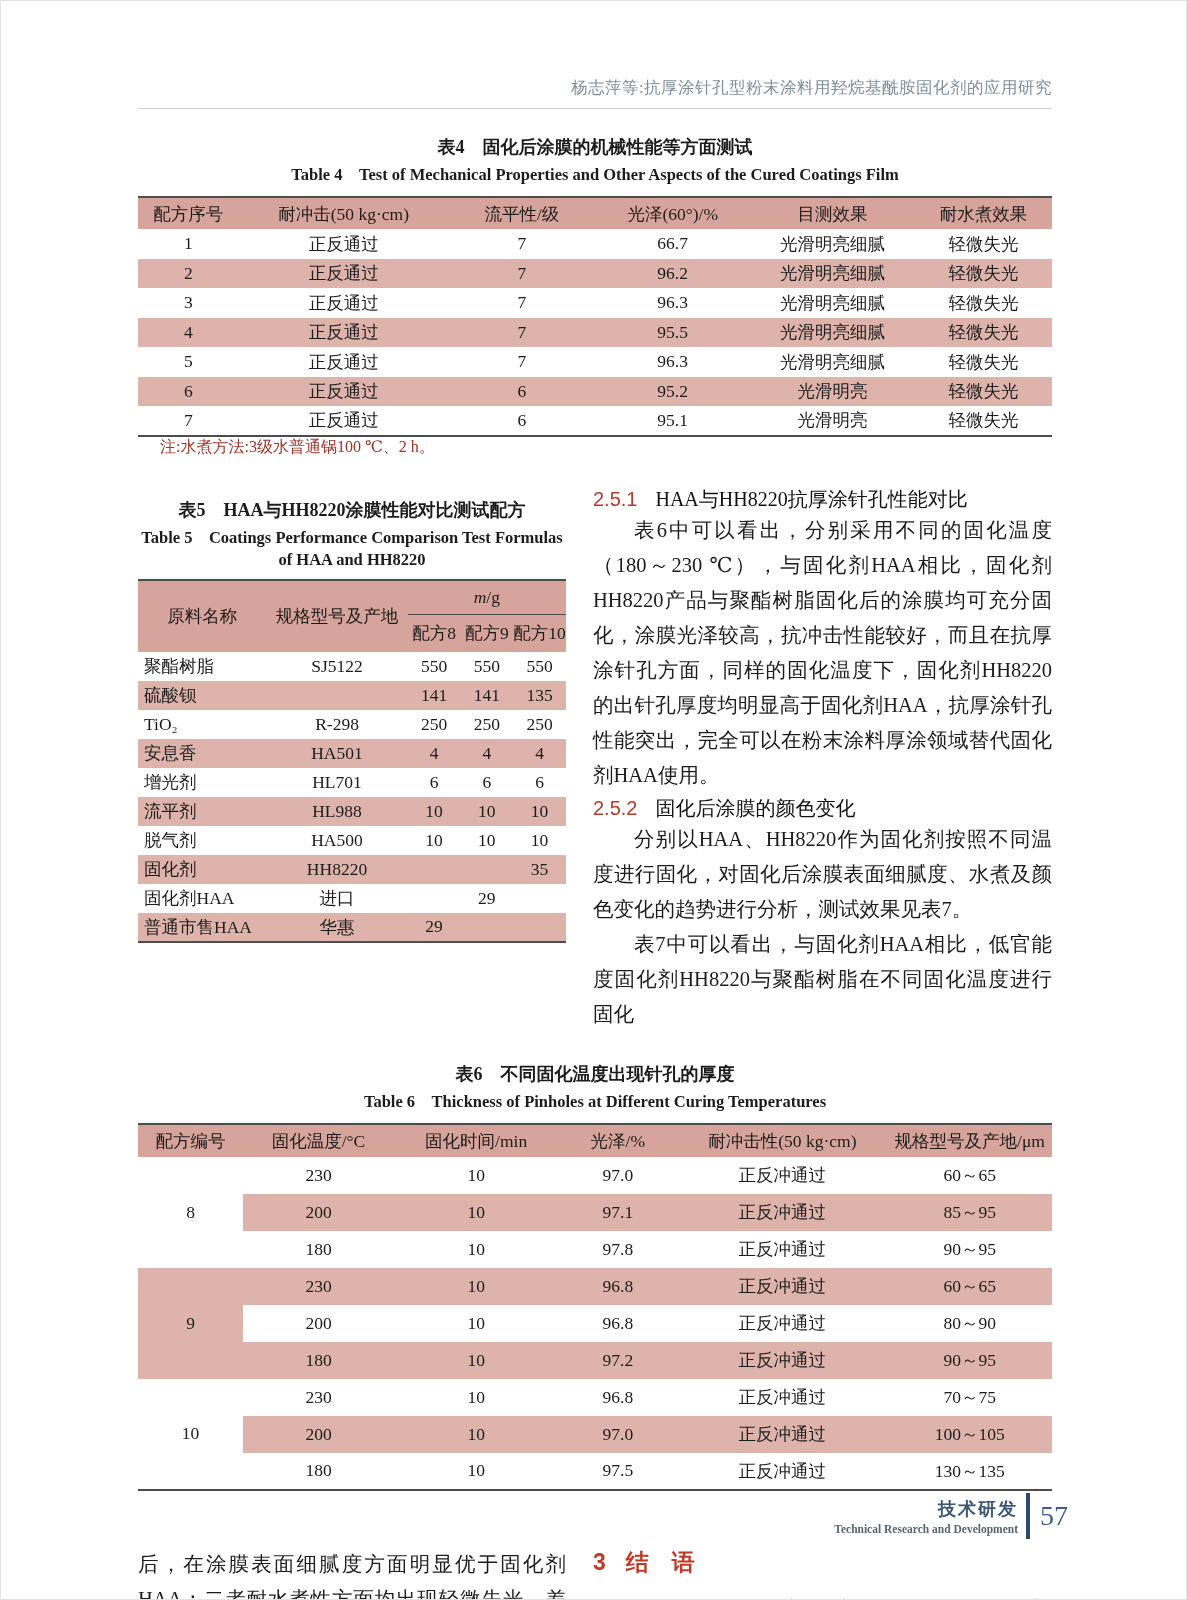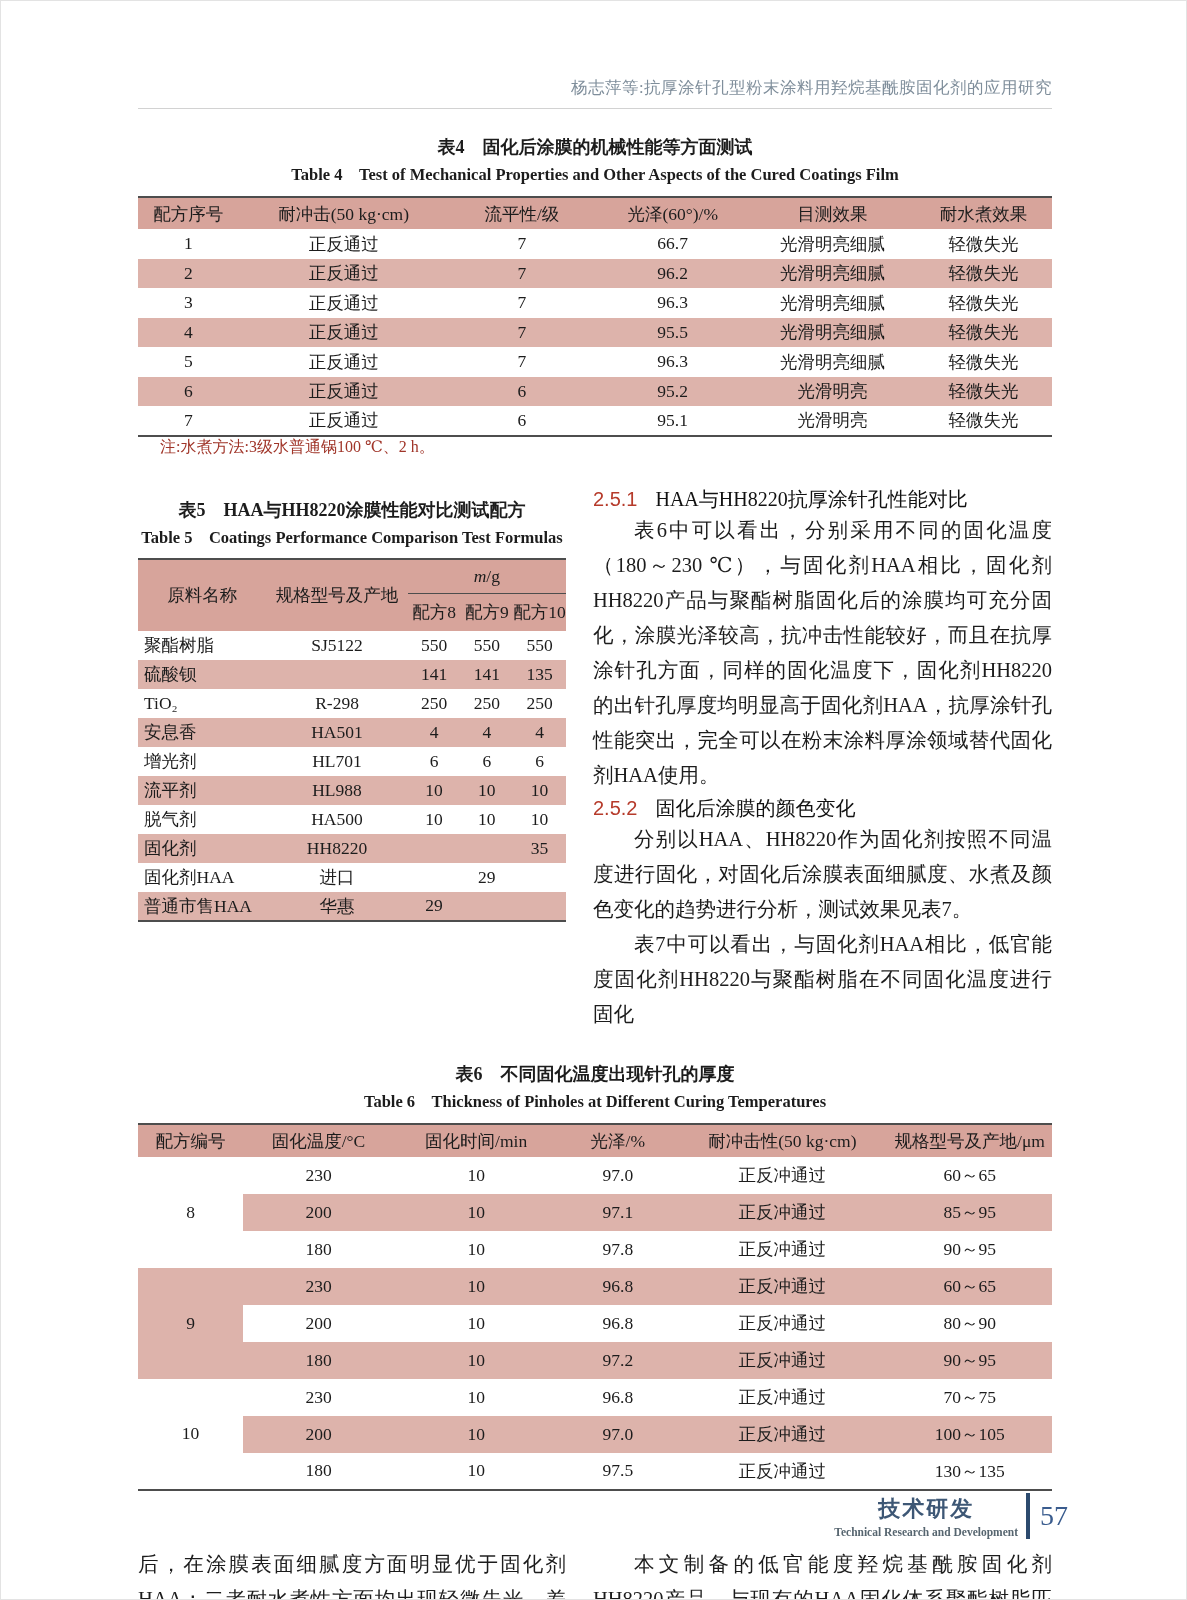--- a/index.html
+++ b/index.html
@@ -75,21 +75,21 @@
   .cols-bottom { display:flex; margin-top:56px; }
 
   .concl-head { font-size:23px; font-weight:bold; color:#c03a28;
     font-family:"Liberation Sans","DejaVu Sans",sans-serif; margin-bottom:14px; }
   .concl-head .gap { display:inline-block; width:20px; }
 
   
   .footer { position:absolute; top:1492px; right:118px;
             display:flex; align-items:center; }
   .footer-labels { text-align:right; }
-  .footer-zh { font-size:22px; font-weight:bold; color:#3d5775; letter-spacing:2px;text-align:center; }
+  .footer-zh { font-size:18px; font-weight:bold; color:#3d5775; letter-spacing:2px; }
   .footer-en { font-size:11.5px; color:#56656f; font-weight:bold; margin-top:2px; }
   .footer-bar { width:4px; height:46px; background:#2c4a6e; margin:0 10px 0 8px; }
   .footer-page { font-size:28px; color:#3a5c8e; }
 </style>
 </head>
 <body>
 
 <div class="content">
 
   <div class="running-head">杨志萍等:抗厚涂针孔型粉末涂料用羟烷基酰胺固化剂的应用研究</div>
@@ -168,20 +168,21 @@
           </tr>
         </tbody>
     </table>
     <div class="note">注:水煮方法:3级水普通锅100 ℃、2 h。</div>
   </div>
 
   <div class="cols">
     <div class="col-left">
       <div class="tbl-title-zh" style="margin-top:14px;">表5　HAA与HH8220涂膜性能对比测试配方</div>
       <div class="tbl-title-en">Table 5　Coatings Performance Comparison Test Formulas</div>
+      <div class="tbl-title-en" style="margin-top:1px;">of HAA and HH8220</div>
       <table class="t5">
         <thead>
           <tr>
             <th class="c0 rs" rowspan="2">原料名称</th>
             <th class="c1 rs" rowspan="2">规格型号及产地</th>
             <th class="h-top" colspan="3"><span class="it">m</span><span>/g</span></th>
           </tr>
           <tr class="h-sub">
             <th class="cv">配方8</th>
             <th class="cv">配方9</th>
@@ -361,20 +362,23 @@
           </tr>
         </tbody>
     </table>
   </div>
 
   <div class="cols-bottom">
     <div class="col-left">
       <p class="body"><span>后，在涂膜表面细腻度方面明显优于固化剂HAA；二者耐水煮性方面均出现轻微失光，差异不大；而涂膜黄变趋势方面，</span></p>
     </div>
     <div class="col-right">
+      <div class="concl-head">
+        <span>3</span><span class="gap"></span><span>结　语</span>
+      </div>
       <p class="body indent">本文制备的低官能度羟烷基酰胺固化剂HH8220产品，与现有的HAA固化体系聚酯树脂匹配，在170～180 ℃固化温度下具有优良的抗厚涂针孔性能，出针孔厚度可以达到130～135 μm，其涂膜外观细</p>
     </div>
   </div>
 
 </div>
 
 <div class="footer">
   <div class="footer-labels">
     <div class="footer-zh">技术研发</div>
     <div class="footer-en">Technical Research and Development</div>

